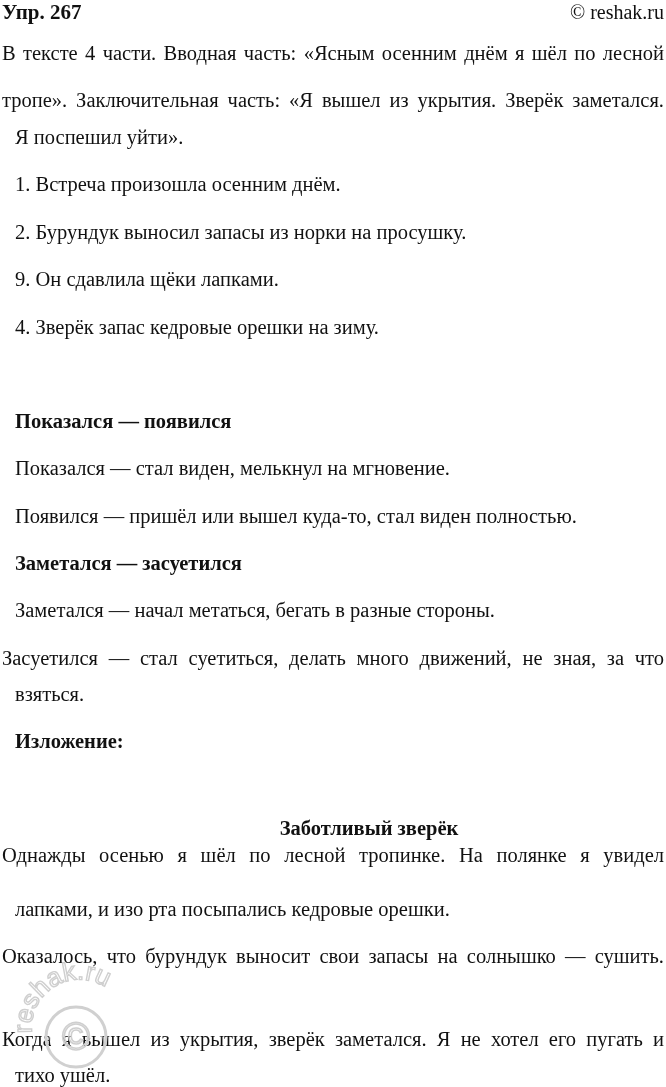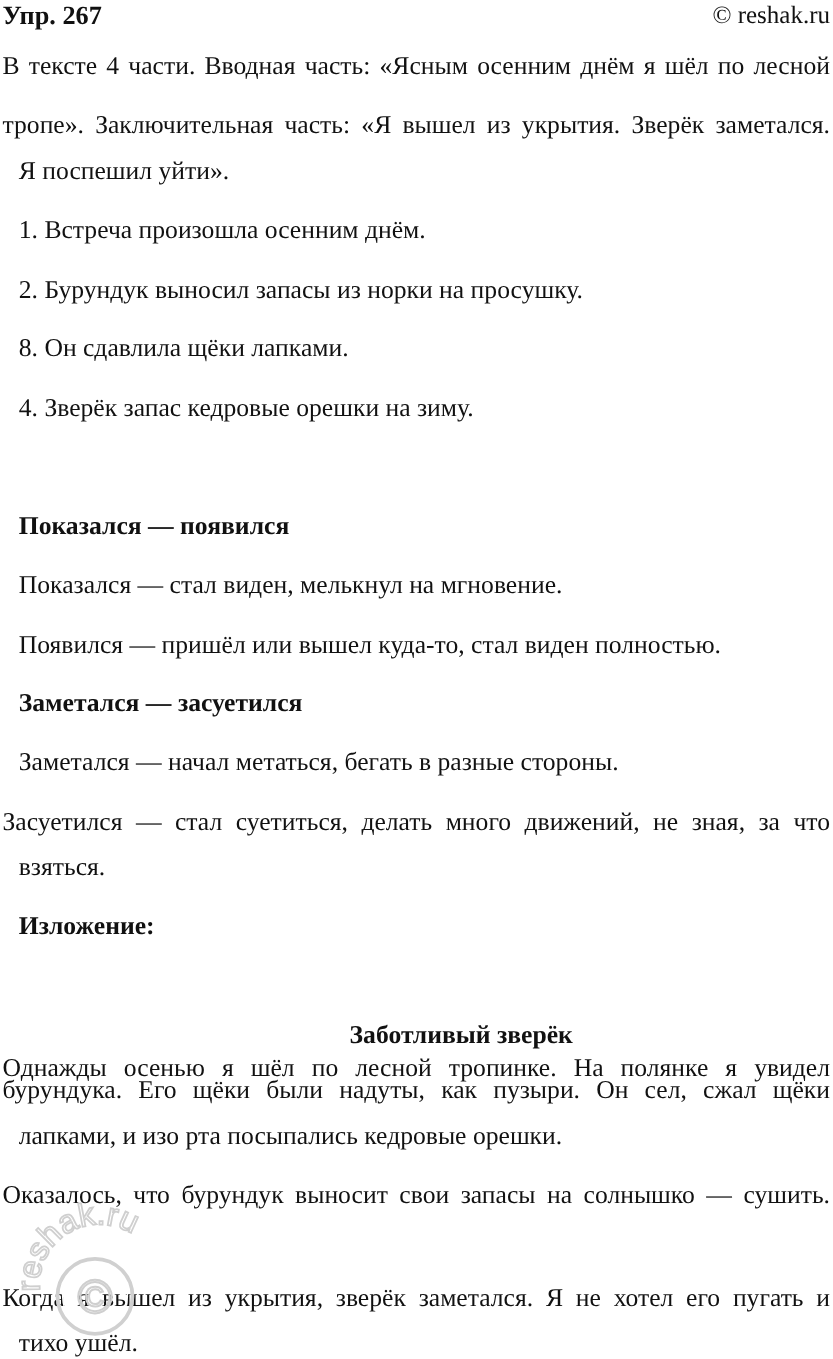--- a/index.html
+++ b/index.html
@@ -81,37 +81,36 @@
     <span class="ex-title">Упр. 267</span>
     <span class="copyright">© reshak.ru</span>
   </div>
 
   <div class="justify" style="top:41px;">В тексте 4 части. Вводная часть: «Ясным осенним днём я шёл по лесной</div>
   <div class="justify" style="top:88px;">тропе». Заключительная часть: «Я вышел из укрытия. Зверёк заметался.</div>
   <div class="line" style="top:125px;">Я поспешил уйти».</div>
 
   <div class="line" style="top:172px;">1. Встреча произошла осенним днём.</div>
   <div class="line" style="top:220px;">2. Бурундук выносил запасы из норки на просушку.</div>
-  <div class="line" style="top:267px;">8. Он сдавлила щёки лапками.</div>
+  <div class="line" style="top:267px;">9. Он сдавлила щёки лапками.</div>
   <div class="line" style="top:315px;">4. Зверёк запас кедровые орешки на зиму.</div>
 
   <div class="line bold" style="top:409px;">Показался — появился</div>
   <div class="line" style="top:456px;">Показался — стал виден, мелькнул на мгновение.</div>
   <div class="line" style="top:504px;">Появился — пришёл или вышел куда-то, стал виден полностью.</div>
 
   <div class="line bold" style="top:551px;">Заметался — засуетился</div>
   <div class="line" style="top:598px;">Заметался — начал метаться, бегать в разные стороны.</div>
   <div class="justify" style="top:646px;">Засуетился — стал суетиться, делать много движений, не зная, за что</div>
   <div class="line" style="top:682px;">взяться.</div>
 
   <div class="line bold" style="top:729px;">Изложение:</div>
   <div class="center" style="top:816px;margin-left:36px;">Заботливый зверёк</div>
 
   <div class="justify" style="top:823px;margin-top:20px;">Однажды осенью я шёл по лесной тропинке. На полянке я увидел</div>
-  <div class="justify" style="top:860px;">бурундука. Его щёки были надуты, как пузыри. Он сел, сжал щёки</div>
   <div class="line" style="top:897px;">лапками, и изо рта посыпались кедровые орешки.</div>
 
   <div class="justify" style="top:944px;">Оказалось, что бурундук выносит свои запасы на солнышко — сушить.</div>
 
   <div class="justify" style="top:1027px;">Когда я вышел из укрытия, зверёк заметался. Я не хотел его пугать и</div>
   <div class="line" style="top:1063px;">тихо ушёл.</div>
 
   <svg class="watermark" viewBox="0 0 130 130">
     <defs>
       <path id="wm-arc" d="M 18 78 A 48 48 0 0 1 112 60" fill="none"></path>

